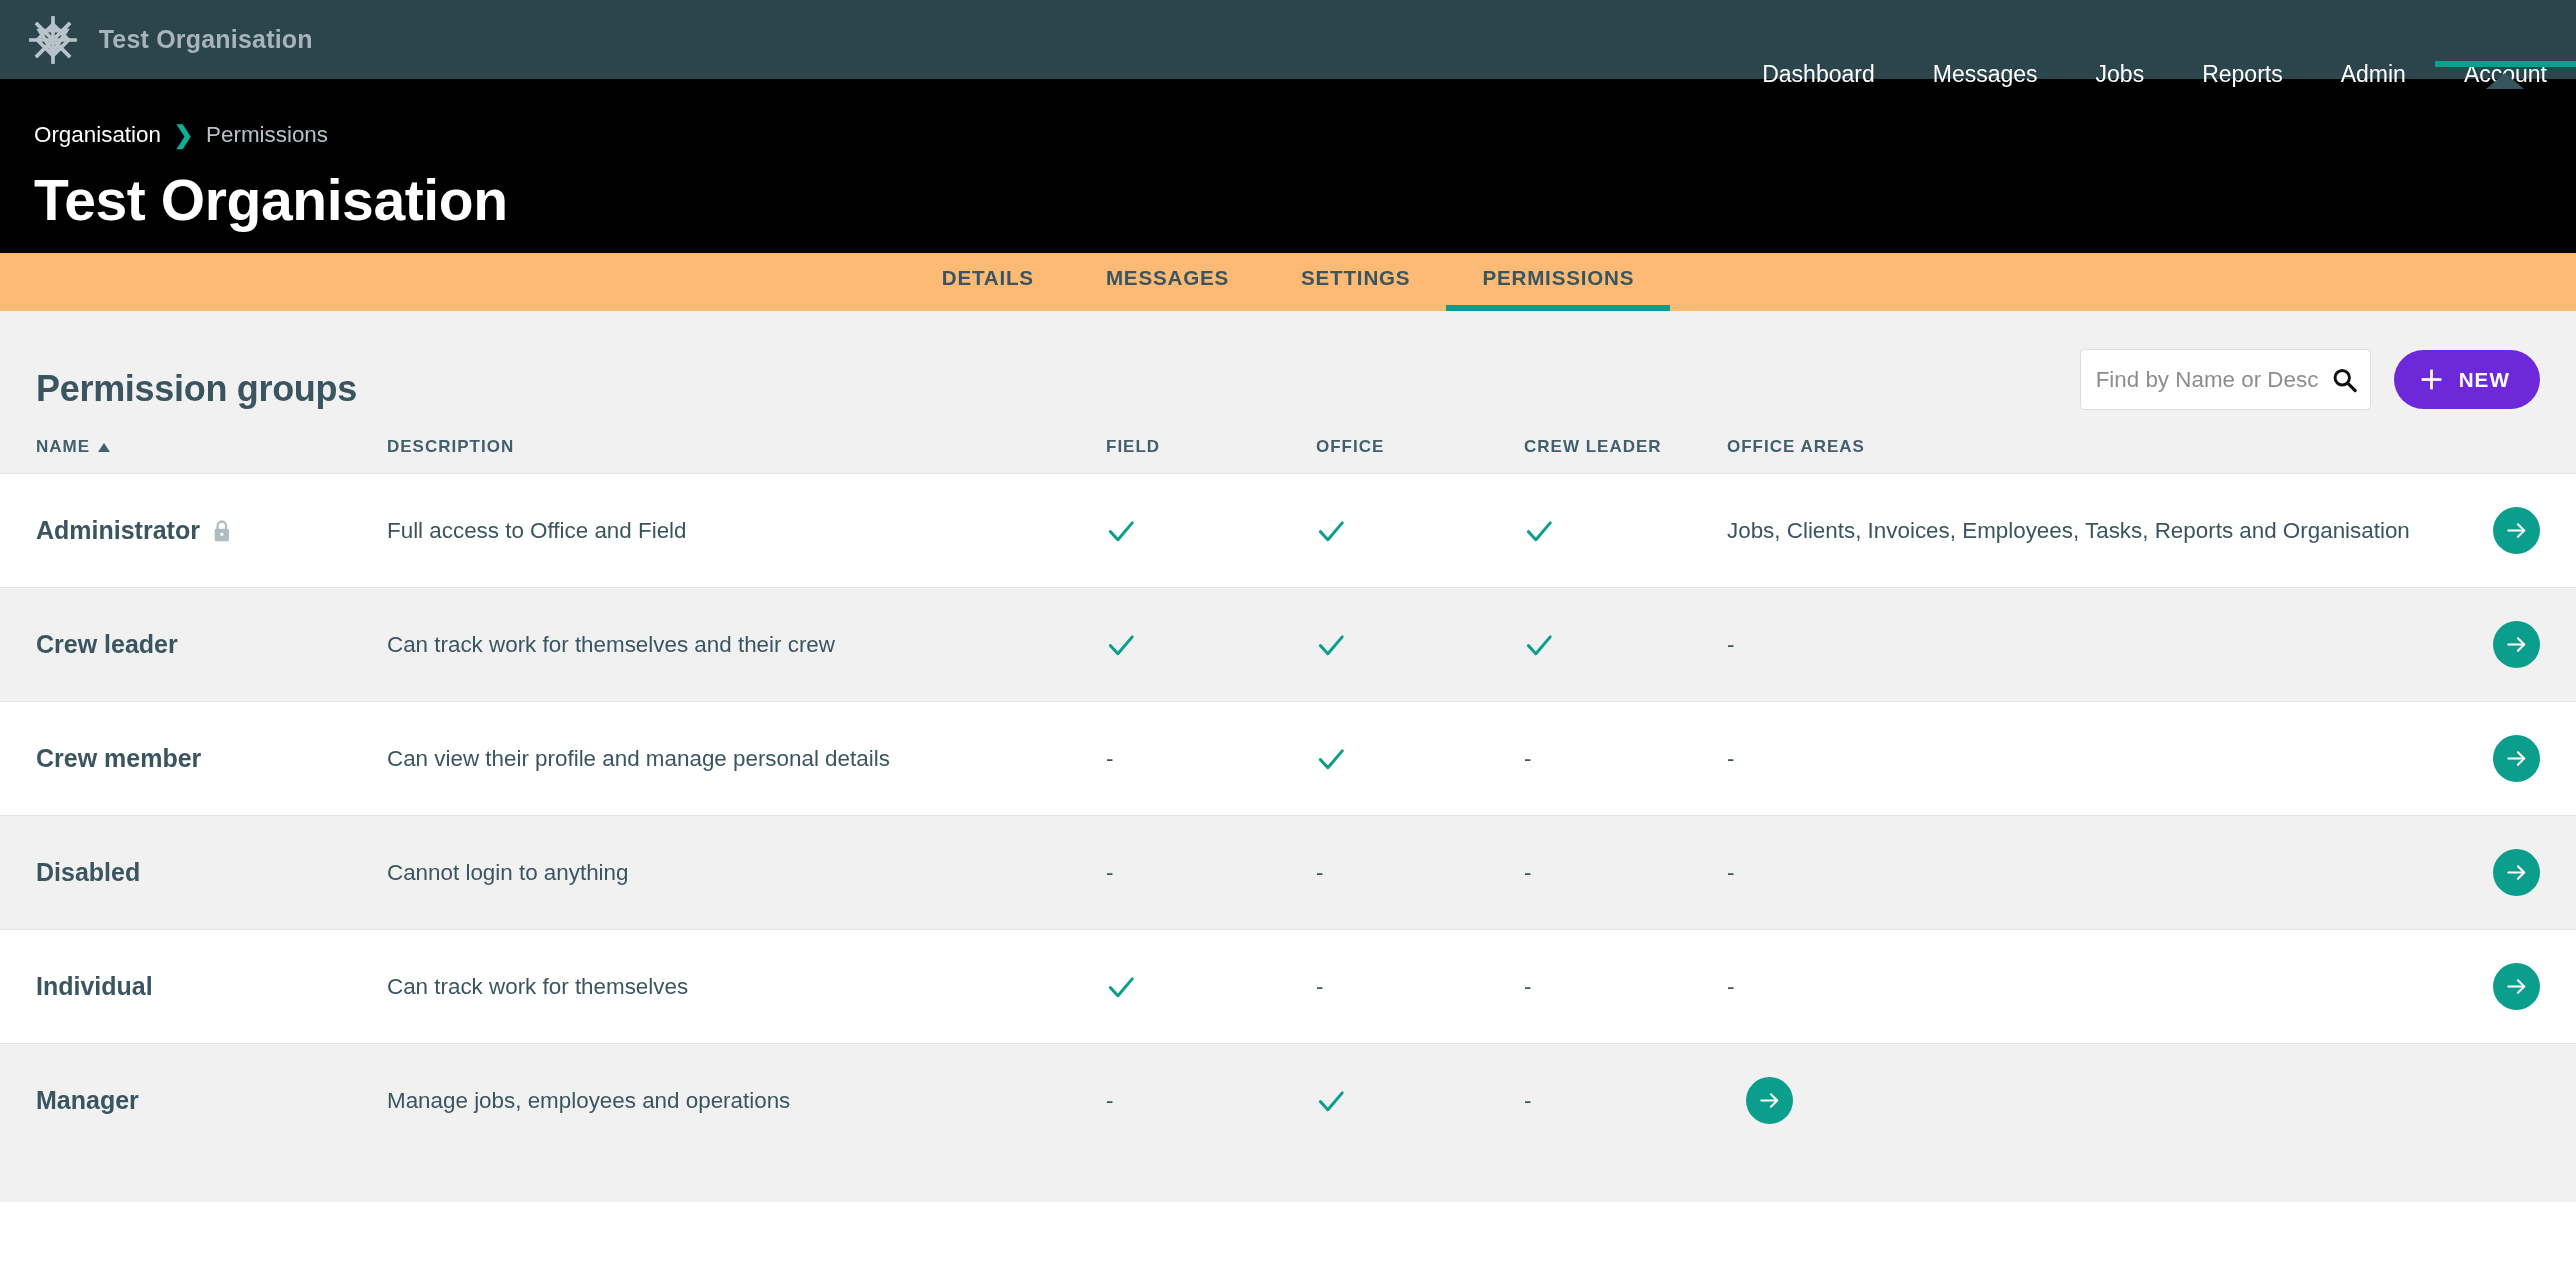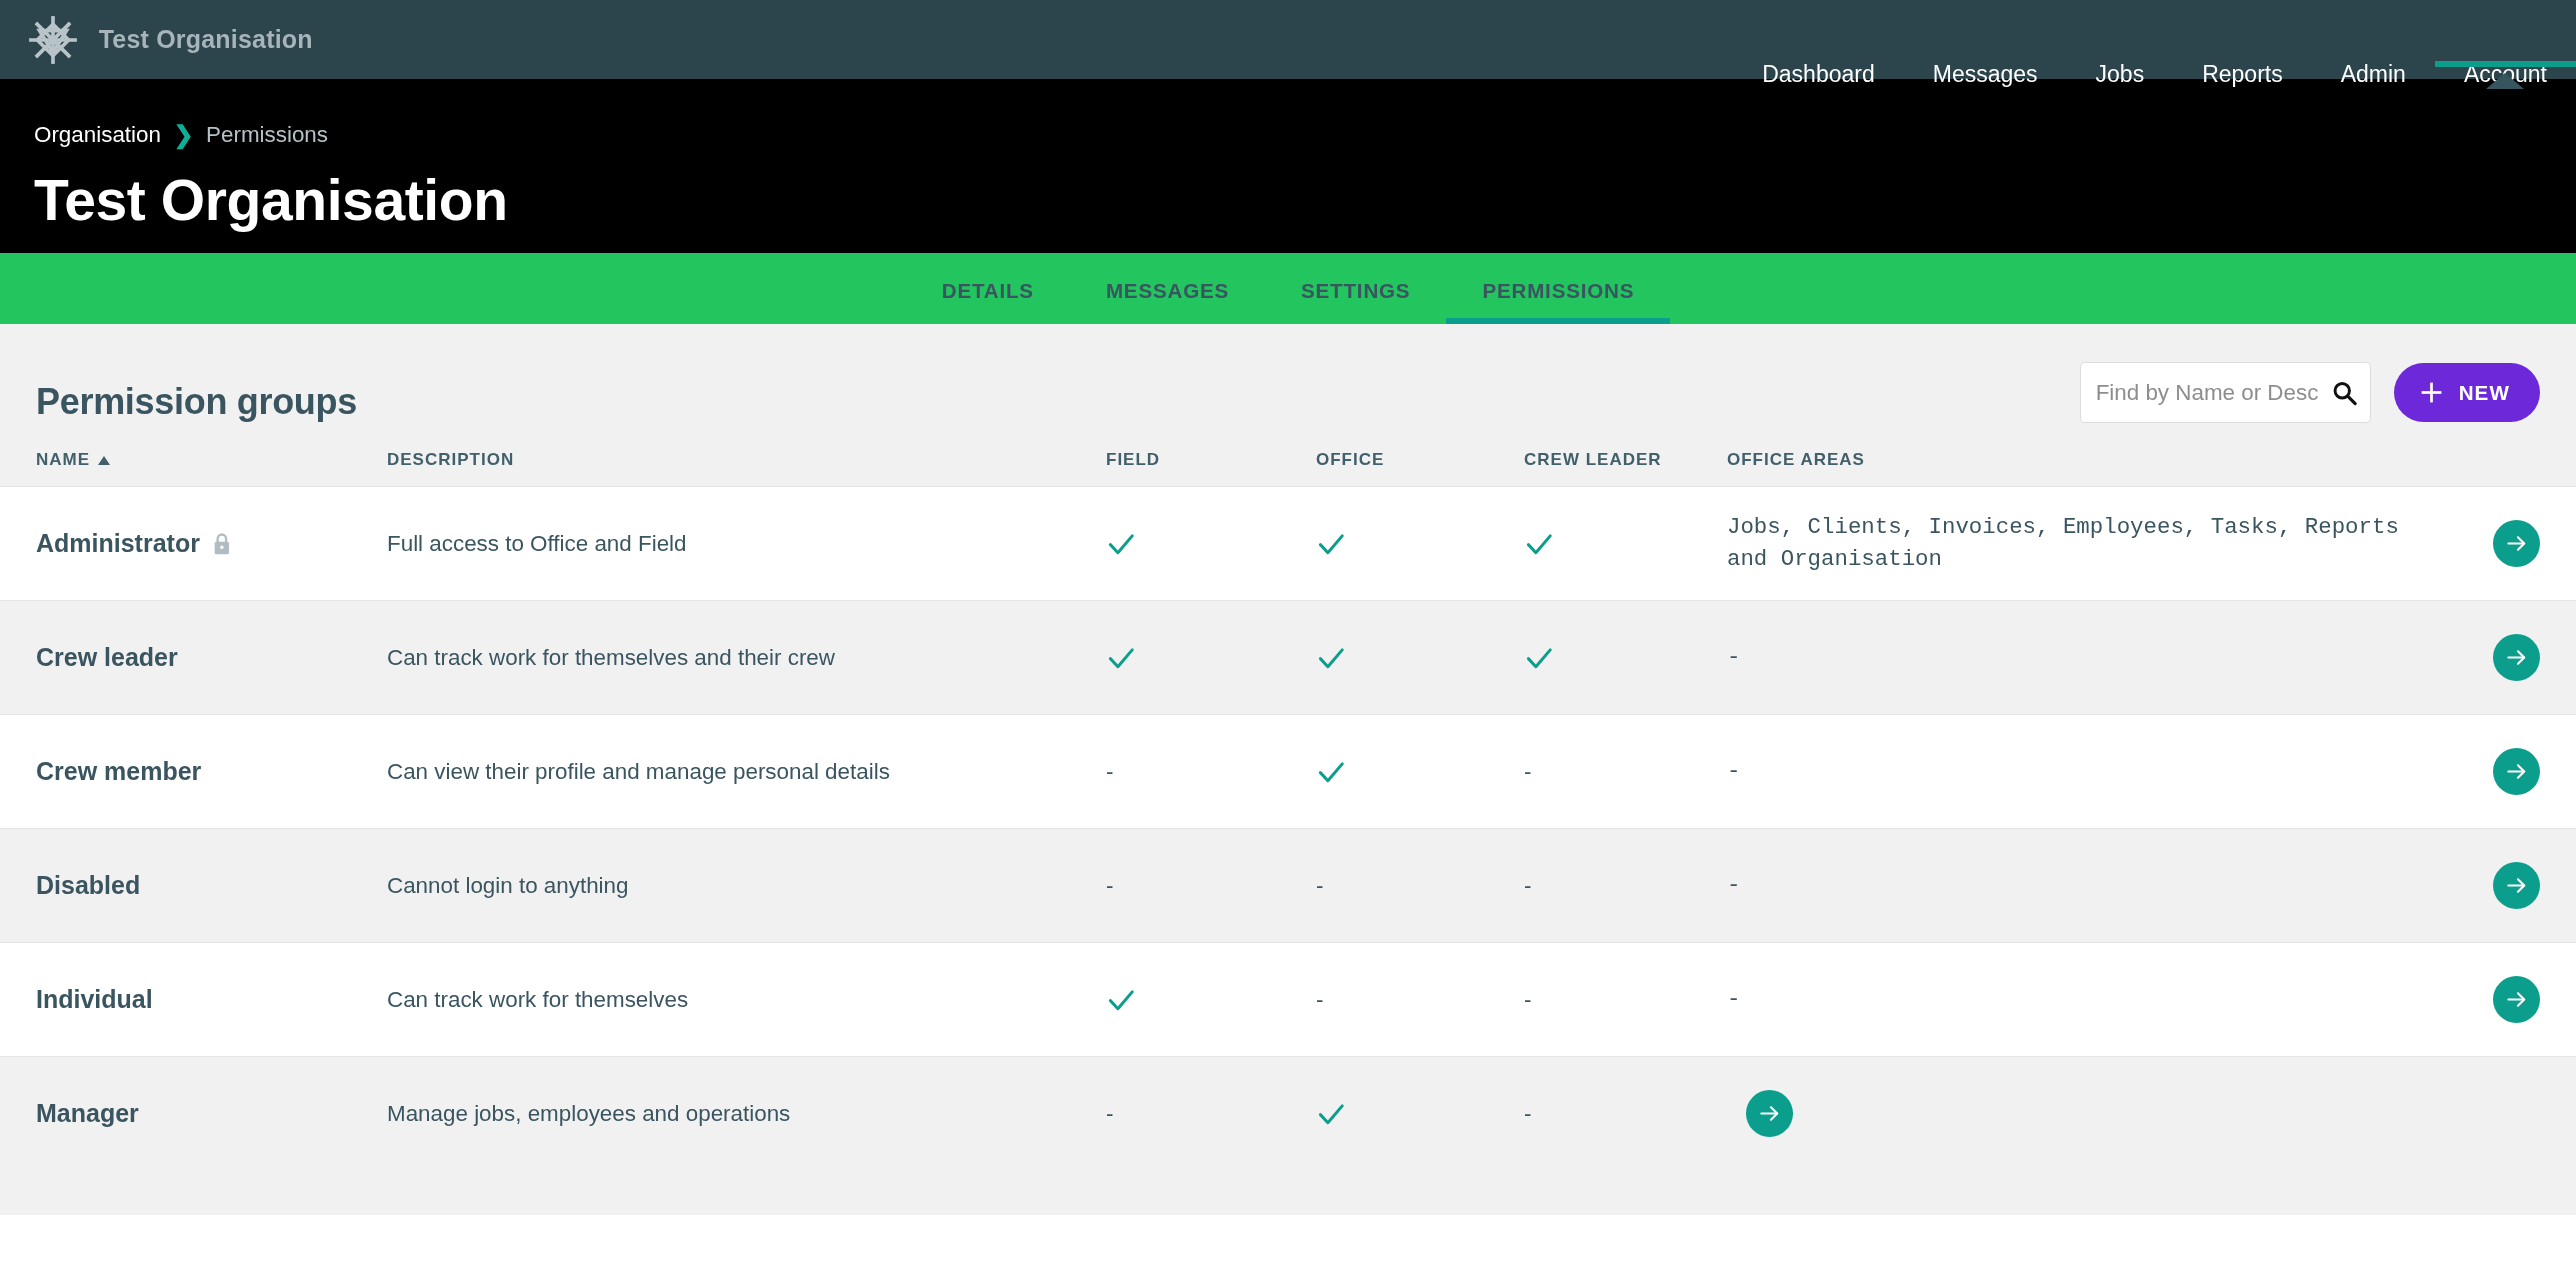--- a/index.html
+++ b/index.html
@@ -112,22 +112,22 @@
   .hero-title {
     font-size: 57px;
     font-weight: bold;
     color: #ffffff;
     letter-spacing: -0.4px;
     line-height: 1.05;
   }
 
   
   .tabbar {
-    height: 71px;
-    background: #22c55e;
+    height: 58px;
+    background: #fdba74;
     display: flex;
     align-items: flex-end;
     justify-content: center;
     gap: 0;
   }
   .tab {
     position: relative;
     padding: 0 36px 21.5px 36px;
     font-size: 20.6px;
     font-weight: bold;
@@ -271,21 +271,20 @@
   }
   .cell-flag {
     font-size: 22.4px;
     color: #3a5560;
   }
   .check-icon { width: 30px; height: 30px; display:block; }
   .cell-areas {
     font-size: 22.4px;
     color: #3a5560;
     line-height: 1.42;
-    font-family: Liberation Mono, monospace;
   }
   .go-btn {
     width: 47px; height: 47px;
     border-radius: 50%;
     background: #0c9e8c;
     border: 0;
     display: flex;
     align-items: center;
     justify-content: center;
     cursor: pointer;

